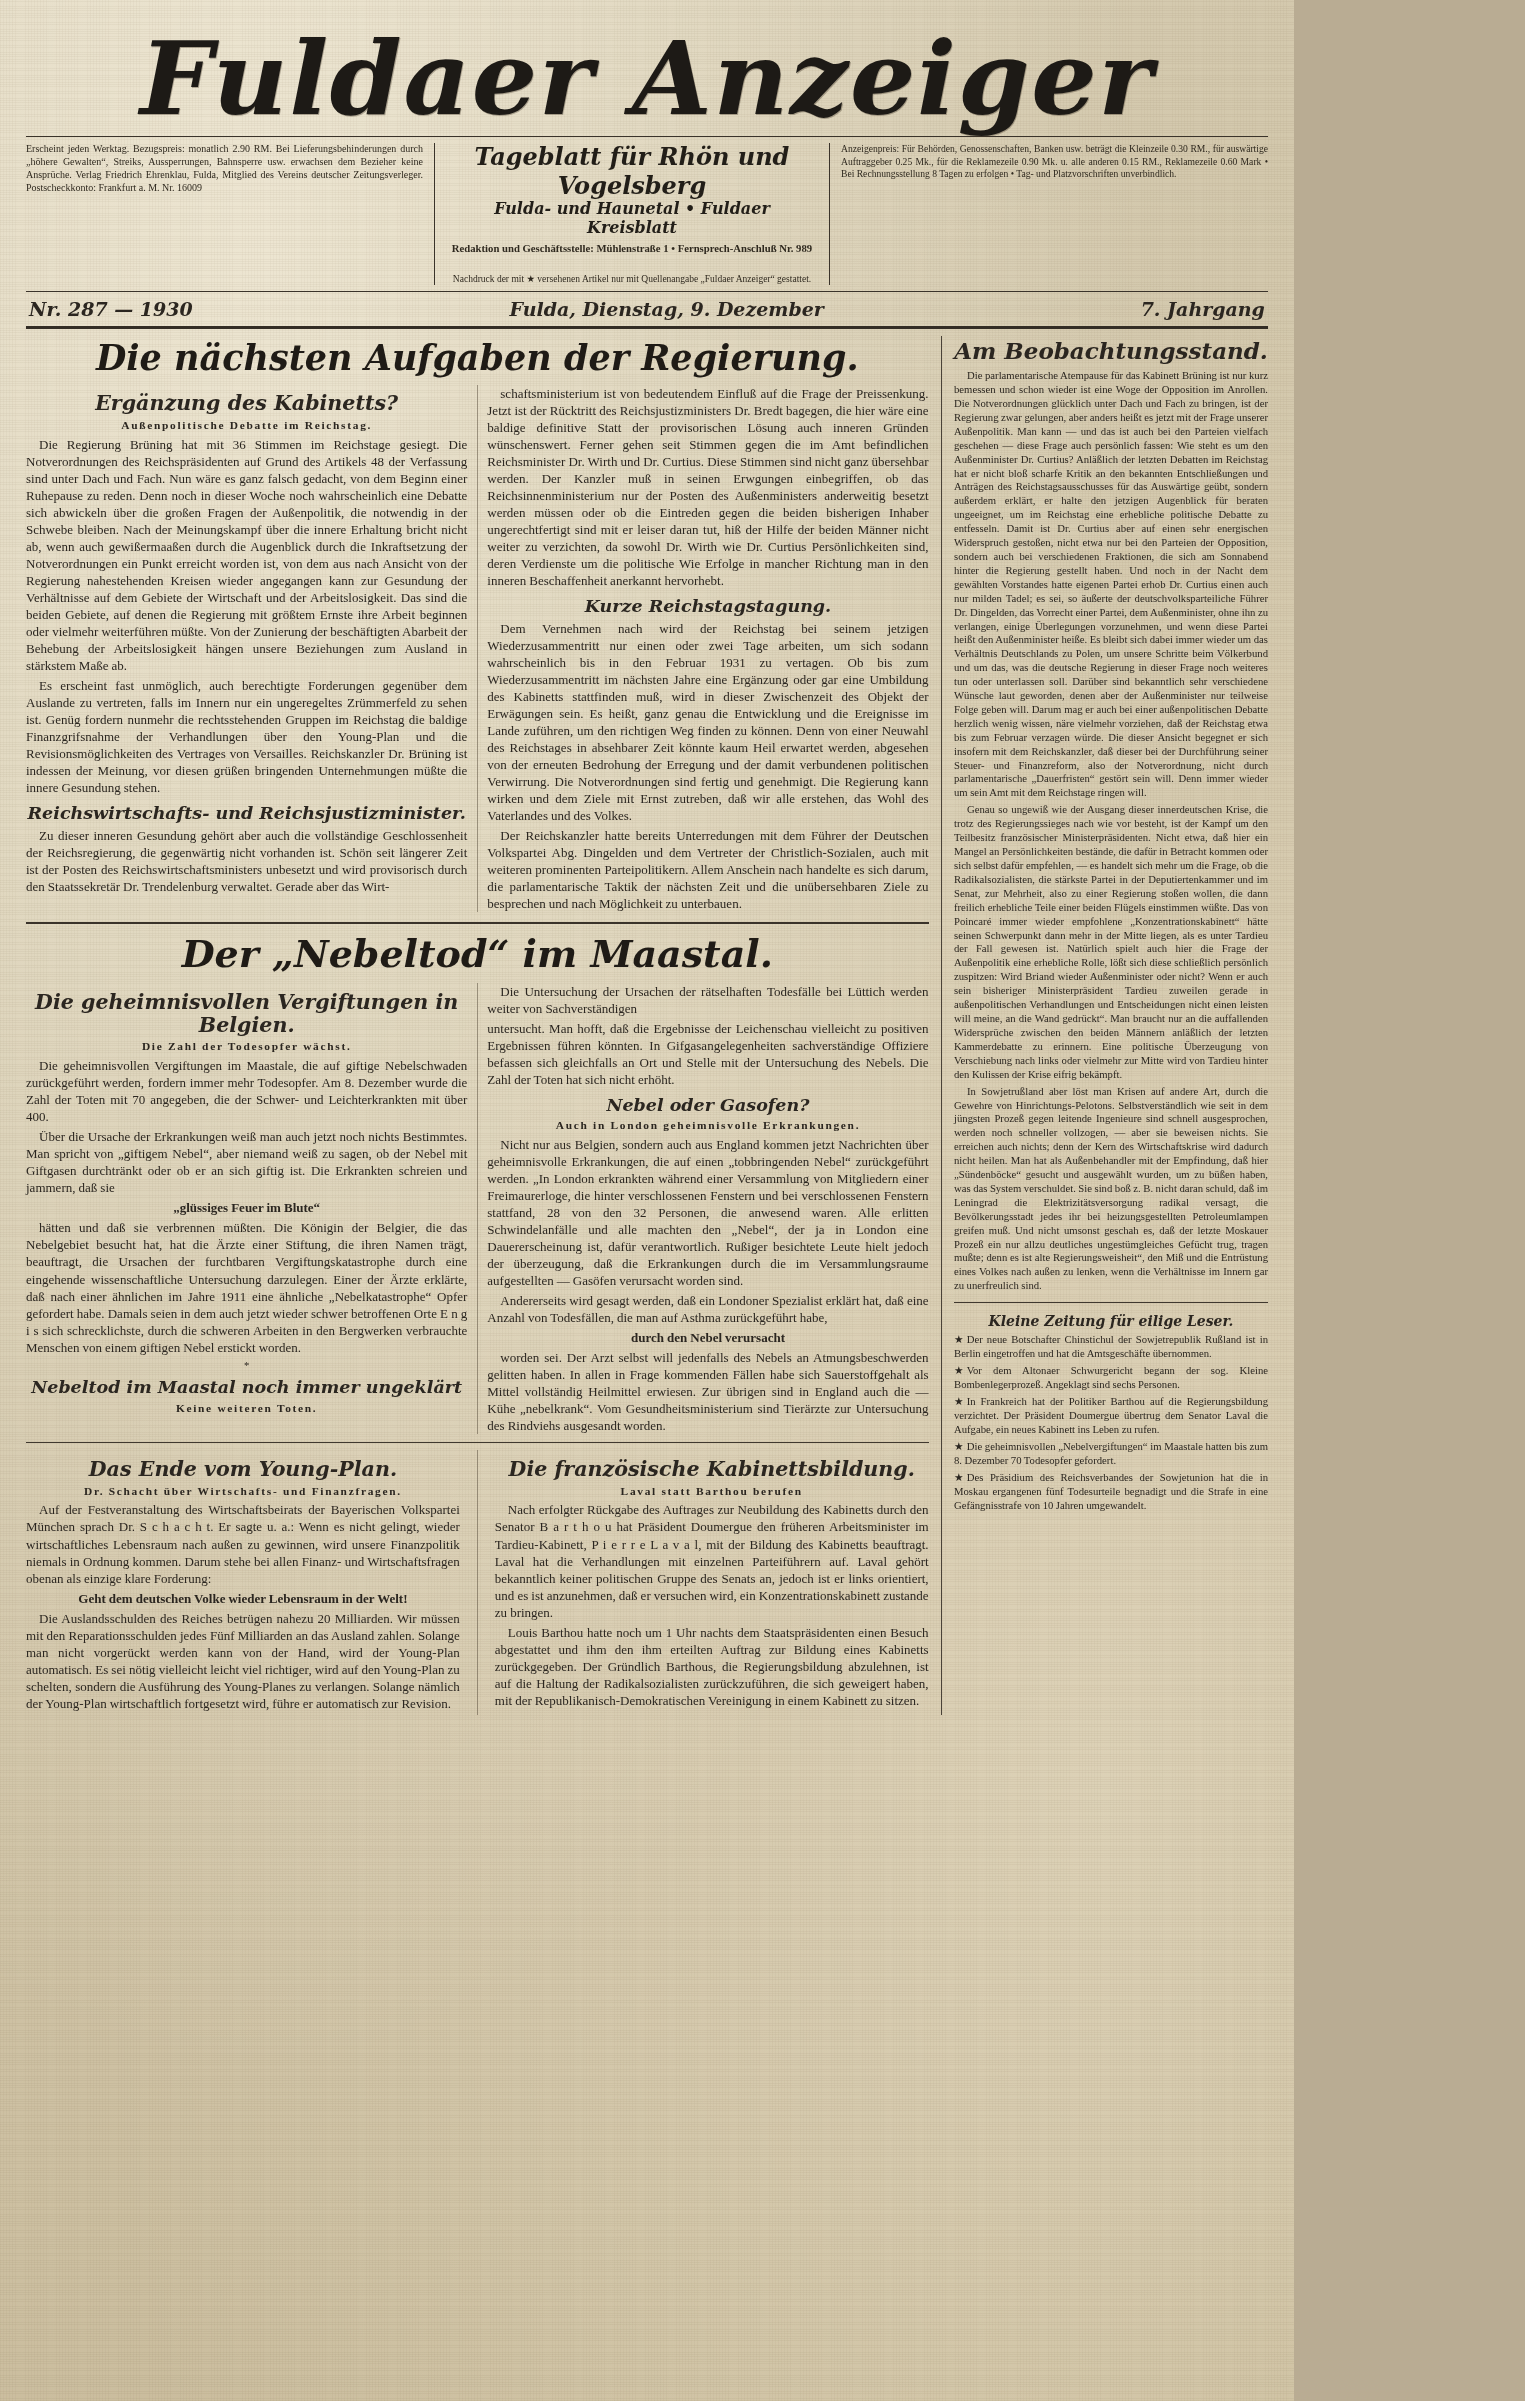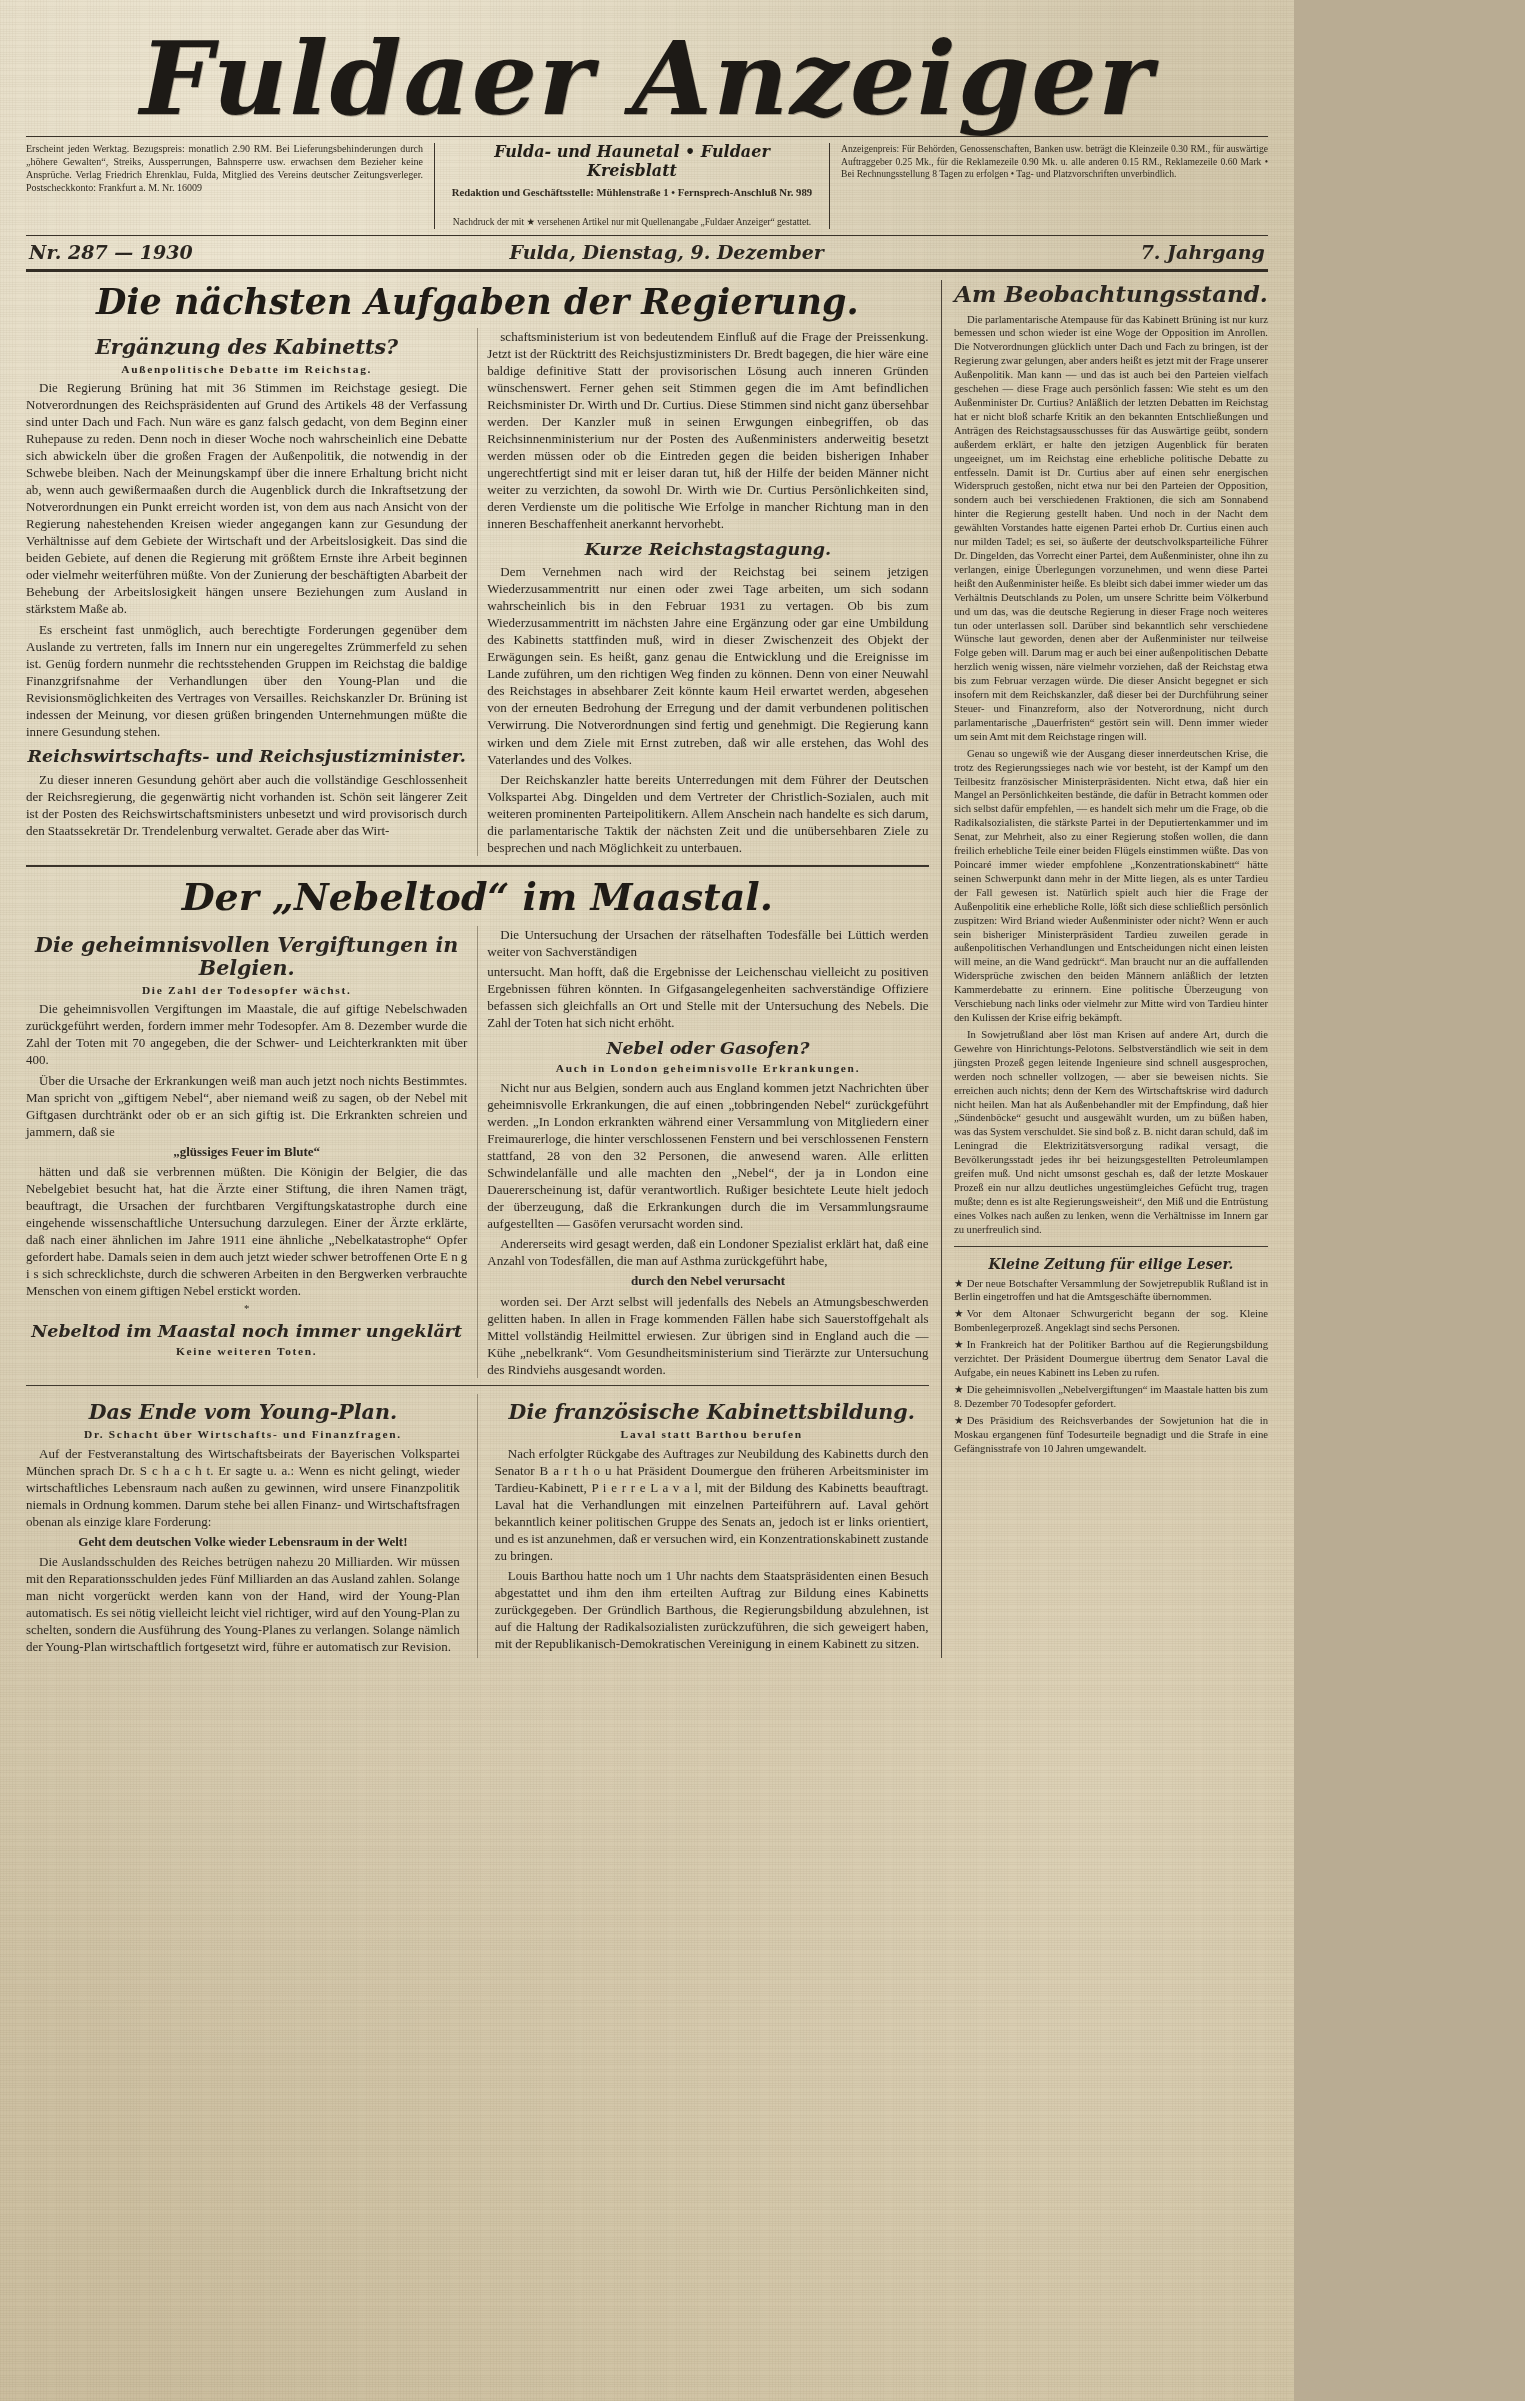--- a/index.html
+++ b/index.html
@@ -178,20 +178,21 @@
 
     <div class="masthead">
       <div class="title">Fuldaer Anzeiger</div>
     </div>
     <hr class="headrule">
 
     <div class="headband">
       <div class="col left">Erscheint jeden Werktag. Bezugspreis: monatlich 2.90 RM. Bei Lieferungsbehinderungen durch „höhere Gewalten“, Streiks, Aussperrungen, Bahnsperre usw. erwachsen dem Bezieher keine Ansprüche. Verlag Friedrich Ehrenklau, Fulda, Mitglied des Vereins deutscher Zeitungsverleger. Postscheckkonto: Frankfurt a. M. Nr. 16009</div>
       <div class="vrule"></div>
       <div class="col center">
+        <div class="c1">Tageblatt für Rhön und Vogelsberg</div>
         <div class="c2">Fulda- und Haunetal • Fuldaer Kreisblatt</div>
         <div class="c3">Redaktion und Geschäftsstelle: Mühlenstraße 1 • Fernsprech-Anschluß Nr. 989</div>
         <div class="c4">Nachdruck der mit ★ versehenen Artikel nur mit Quellenangabe „Fuldaer Anzeiger“ gestattet.</div>
       </div>
       <div class="vrule"></div>
       <div class="col right">Anzeigenpreis: Für Behörden, Genossenschaften, Banken usw. beträgt die Kleinzeile 0.30 RM., für auswärtige Auftraggeber 0.25 Mk., für die Reklamezeile 0.90 Mk. u. alle anderen 0.15 RM., Reklamezeile 0.60 Mark • Bei Rechnungsstellung 8 Tagen zu erfolgen • Tag- und Platzvorschriften unverbindlich.</div>
     </div>
     <hr class="headrule2">
 
     <div class="issueline">
@@ -266,21 +267,21 @@
 
       <div class="colright rightcol">
         <div class="rh-title">Am Beobachtungsstand.</div>
         <p class="body">Die parlamentarische Atempause für das Kabinett Brüning ist nur kurz bemessen und schon wieder ist eine Woge der Opposition im Anrollen. Die Notverordnungen glücklich unter Dach und Fach zu bringen, ist der Regierung zwar gelungen, aber anders heißt es jetzt mit der Frage unserer Außenpolitik. Man kann — und das ist auch bei den Parteien vielfach geschehen — diese Frage auch persönlich fassen: Wie steht es um den Außenminister Dr. Curtius? Anläßlich der letzten Debatten im Reichstag hat er nicht bloß scharfe Kritik an den bekannten Entschließungen und Anträgen des Reichstagsausschusses für das Auswärtige geübt, sondern außerdem erklärt, er halte den jetzigen Augenblick für beraten ungeeignet, um im Reichstag eine erhebliche politische Debatte zu entfesseln. Damit ist Dr. Curtius aber auf einen sehr energischen Widerspruch gestoßen, nicht etwa nur bei den Parteien der Opposition, sondern auch bei verschiedenen Fraktionen, die sich am Sonnabend hinter die Regierung gestellt haben. Und noch in der Nacht dem gewählten Vorstandes hatte eigenen Partei erhob Dr. Curtius einen auch nur milden Tadel; es sei, so äußerte der deutschvolksparteiliche Führer Dr. Dingelden, das Vorrecht einer Partei, dem Außenminister, ohne ihn zu verlangen, einige Überlegungen vorzunehmen, und wenn diese Partei heißt den Außenminister heiße. Es bleibt sich dabei immer wieder um das Verhältnis Deutschlands zu Polen, um unsere Schritte beim Völkerbund und um das, was die deutsche Regierung in dieser Frage noch weiteres tun oder unterlassen soll. Darüber sind bekanntlich sehr verschiedene Wünsche laut geworden, denen aber der Außenminister nur teilweise Folge geben will. Darum mag er auch bei einer außenpolitischen Debatte herzlich wenig wissen, näre vielmehr vorziehen, daß der Reichstag etwa bis zum Februar verzagen würde. Die dieser Ansicht begegnet er sich insofern mit dem Reichskanzler, daß dieser bei der Durchführung seiner Steuer- und Finanzreform, also der Notverordnung, nicht durch parlamentarische „Dauerfristen“ gestört sein will. Denn immer wieder um sein Amt mit dem Reichstage ringen will.</p>
         <p class="body">Genau so ungewiß wie der Ausgang dieser innerdeutschen Krise, die trotz des Regierungssieges nach wie vor besteht, ist der Kampf um den Teilbesitz französischer Ministerpräsidenten. Nicht etwa, daß hier ein Mangel an Persönlichkeiten bestände, die dafür in Betracht kommen oder sich selbst dafür empfehlen, — es handelt sich mehr um die Frage, ob die Radikalsozialisten, die stärkste Partei in der Deputiertenkammer und im Senat, zur Mehrheit, also zu einer Regierung stoßen wollen, die dann freilich erhebliche Teile einer beiden Flügels einstimmen wüßte. Das von Poincaré immer wieder empfohlene „Konzentrationskabinett“ hätte seinen Schwerpunkt dann mehr in der Mitte liegen, als es unter Tardieu der Fall gewesen ist. Natürlich spielt auch hier die Frage der Außenpolitik eine erhebliche Rolle, lößt sich diese schließlich persönlich zuspitzen: Wird Briand wieder Außenminister oder nicht? Wenn er auch sein bisheriger Ministerpräsident Tardieu zuweilen gerade in außenpolitischen Verhandlungen und Entscheidungen nicht einen leisten will meine, an die Wand gedrückt“. Man braucht nur an die auffallenden Widersprüche zwischen den beiden Männern anläßlich der letzten Kammerdebatte zu erinnern. Eine politische Überzeugung von Verschiebung nach links oder vielmehr zur Mitte wird von Tardieu hinter den Kulissen der Krise eifrig bekämpft.</p>
         <p class="body">In Sowjetrußland aber löst man Krisen auf andere Art, durch die Gewehre von Hinrichtungs-Pelotons. Selbstverständlich wie seit in dem jüngsten Prozeß gegen leitende Ingenieure sind schnell ausgesprochen, werden noch schneller vollzogen, — aber sie beweisen nichts. Sie erreichen auch nichts; denn der Kern des Wirtschaftskrise wird dadurch nicht heilen. Man hat als Außenbehandler mit der Empfindung, daß hier „Sündenböcke“ gesucht und ausgewählt wurden, um zu büßen haben, was das System verschuldet. Sie sind boß z. B. nicht daran schuld, daß im Leningrad die Elektrizitätsversorgung radikal versagt, die Bevölkerungsstadt jedes ihr bei heizungsgestellten Petroleumlampen greifen muß. Und nicht umsonst geschah es, daß der letzte Moskauer Prozeß ein nur allzu deutliches ungestümgleiches Gefücht trug, tragen mußte; denn es ist alte Regierungsweisheit“, den Miß und die Entrüstung eines Volkes nach außen zu lenken, wenn die Verhältnisse im Innern gar zu unerfreulich sind.</p>
 
         <hr class="rightrule">
 
         <div class="smallhead">Kleine Zeitung für eilige Leser.</div>
-        <p class="body nf small"><span class="bullet">★</span><span>Der neue Botschafter Versammlung der Sowjetrepublik Rußland ist in Berlin eingetroffen und hat die Amtsgeschäfte übernommen.</span></p>
+        <p class="body nf small"><span class="bullet">★</span><span>Der neue Botschafter Chinstichul der Sowjetrepublik Rußland ist in Berlin eingetroffen und hat die Amtsgeschäfte übernommen.</span></p>
         <p class="body nf small"><span class="bullet">★</span><span>Vor dem Altonaer Schwurgericht begann der sog. Kleine Bombenlegerprozeß. Angeklagt sind sechs Personen.</span></p>
         <p class="body nf small"><span class="bullet">★</span><span>In Frankreich hat der Politiker Barthou auf die Regierungsbildung verzichtet. Der Präsident Doumergue übertrug dem Senator Laval die Aufgabe, ein neues Kabinett ins Leben zu rufen.</span></p>
         <p class="body nf small"><span class="bullet">★</span><span>Die geheimnisvollen „Nebelvergiftungen“ im Maastale hatten bis zum 8. Dezember 70 Todesopfer gefordert.</span></p>
         <p class="body nf small"><span class="bullet">★</span><span>Des Präsidium des Reichsverbandes der Sowjetunion hat die in Moskau ergangenen fünf Todesurteile begnadigt und die Strafe in eine Gefängnisstrafe von 10 Jahren umgewandelt.</span></p>
       </div>
 
     </div>
   </div>
 </div>
 

